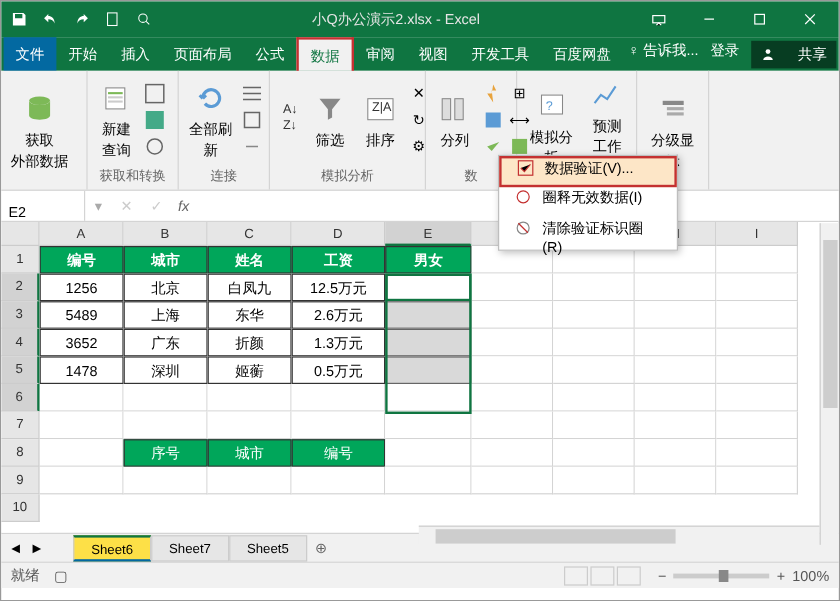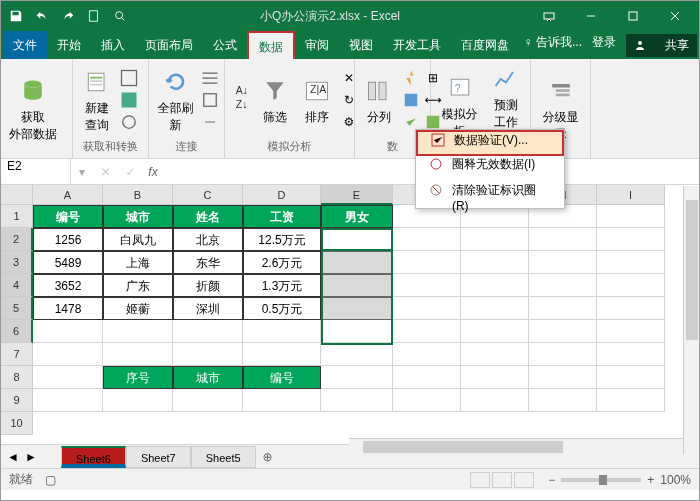--- a/index.html
+++ b/index.html
@@ -21,21 +21,21 @@
 .ribbon{background:#f1f1f1;height:100px;display:flex;border-bottom:1px solid #d4d4d4;position:relative}
 .rgroup{border-right:1px solid #d4d4d4;display:flex;flex-direction:column;padding:2px 4px;position:relative}
 .rgroup-content{flex:1;display:flex;align-items:center;gap:2px}
 .rgroup-label{font-size:11px;color:#666;text-align:center;padding-bottom:2px}
 .rbtn{display:flex;flex-direction:column;align-items:center;justify-content:center;padding:2px 4px;cursor:pointer;font-size:11px;text-align:center;min-width:40px}
 .rbtn-ico{width:32px;height:32px;display:flex;align-items:center;justify-content:center;margin-bottom:2px}
 .rbtn-ico svg{width:28px;height:28px}
 .rbtn-small{width:20px;height:20px;cursor:pointer;display:flex;align-items:center;justify-content:center}
 .rbtn-col{display:flex;flex-direction:column;gap:2px}
 .formulabar{height:26px;display:flex;align-items:center;border-bottom:1px solid #d4d4d4;background:#fff}
-.namebox{width:70px;border-right:1px solid #d4d4d4;padding:0 6px;height:100%;display:flex;align-items:flex-start}
+.namebox{width:70px;border-right:1px solid #d4d4d4;padding:0 6px;height:100%;display:flex;align-items:flex-end}
 .fbx{width:20px;text-align:center;color:#666;font-style:italic}
 .grid-area{display:flex;height:259px;overflow:hidden}
 .rowhdrs{width:32px;background:#fff}
 .corner{height:20px;background:#e6e6e6;border-right:1px solid #ccc;border-bottom:1px solid #ccc}
 .rowhdr{height:23px;background:#e6e6e6;border-right:1px solid #ccc;border-bottom:1px solid #ccc;text-align:center;line-height:23px;font-size:11px;color:#333}
 .rowhdr.sel{background:#d2d2d2;border-right:2px solid #0f7541}
 .cols{flex:1;overflow:hidden}
 .colhdrs{display:flex;height:20px}
 .colhdr{background:#e6e6e6;border-right:1px solid #ccc;border-bottom:1px solid #ccc;text-align:center;line-height:20px;font-size:11px;color:#333}
 .colhdr.sel{background:#d2d2d2;border-bottom:2px solid #0f7541}
@@ -44,21 +44,21 @@
 .cell.hdr{background:#00a65a;color:#fff;font-weight:bold;border:1px solid #333}
 .cell.data{border:1px solid #333;background:#fff}
 .cell.sel{background:#d9d9d9;border:1px solid #666}
 .cell.active{border:2px solid #0f7541}
 .cell.grn2{background:#00a65a;color:#fff;border:1px solid #333}
 .cw-a{width:70px}.cw-b{width:70px}.cw-c{width:70px}.cw-d{width:78px}.cw-e{width:72px}
 .cw-f{width:68px}.cw-g{width:68px}.cw-h{width:68px}.cw-i{width:68px}
 .tabs-bar{height:24px;display:flex;align-items:center;border-top:1px solid #d4d4d4;background:#f1f1f1}
 .nav-arrows{width:60px;display:flex;padding:0 6px;gap:6px;align-items:center}
 .sheet-tab{padding:0 14px;height:22px;line-height:22px;border:1px solid #ccc;background:#e6e6e6;cursor:pointer;font-size:11px}
-.sheet-tab.active{background:#b91c1c;border-bottom:4px solid #0369a1;border-top:2px solid #0f7541}
+.sheet-tab.active{background:#fde047;border-bottom:2px solid #0369a1;border-top:2px solid #0f7541}
 .newsheet{width:24px;text-align:center;cursor:pointer;color:#666}
 .statusbar{height:22px;background:#f1f1f1;border-top:1px solid #d4d4d4;display:flex;align-items:center;padding:0 8px;font-size:11px;color:#555}
 .zoom{margin-left:auto;display:flex;align-items:center;gap:6px}
 .zoom-track{width:80px;height:4px;background:#ccc;position:relative}
 .zoom-thumb{position:absolute;top:-3px;left:38px;width:8px;height:10px;background:#888}
 .viewbtns{display:flex;gap:2px;margin-right:8px}
 .viewbtn{width:20px;height:16px;border:1px solid #ccc;cursor:pointer}
 .dropdown{position:absolute;left:414px;top:128px;width:150px;background:#fff;border:1px solid #bebebe;box-shadow:2px 2px 6px rgba(0,0,0,0.25);z-index:100}
 .dd-item{height:26px;display:flex;align-items:flex-start;padding:0 12px;gap:8px;cursor:pointer;font-size:12px}
 .dd-item.hi{background:#fde6c7;border:2px solid #c43131}
@@ -389,22 +389,22 @@
       <div class="cell hdr cw-c">姓名</div>
       <div class="cell hdr cw-d">工资</div>
       <div class="cell hdr cw-e">男女</div>
       <div class="cell cw-f"></div>
         <div class="cell cw-g"></div>
         <div class="cell cw-h"></div>
         <div class="cell cw-i"></div>
     </div>
     <div class="datarow">
       <div class="cell data cw-a">1256</div>
+      <div class="cell data cw-b">北京</div>
       <div class="cell data cw-c">白凤九</div>
-      <div class="cell data cw-b">北京</div>
       <div class="cell data cw-d">12.5万元</div>
       <div class="cell data cw-e active"></div>
       <div class="cell cw-f"></div>
         <div class="cell cw-g"></div>
         <div class="cell cw-h"></div>
         <div class="cell cw-i"></div>
     </div>
     <div class="datarow">
       <div class="cell data cw-a">5489</div>
       <div class="cell data cw-b">上海</div>
@@ -422,22 +422,22 @@
       <div class="cell data cw-c">折颜</div>
       <div class="cell data cw-d">1.3万元</div>
       <div class="cell sel cw-e"></div>
       <div class="cell cw-f"></div>
         <div class="cell cw-g"></div>
         <div class="cell cw-h"></div>
         <div class="cell cw-i"></div>
     </div>
     <div class="datarow">
       <div class="cell data cw-a">1478</div>
+      <div class="cell data cw-b">深圳</div>
       <div class="cell data cw-c">姬蘅</div>
-      <div class="cell data cw-b">深圳</div>
       <div class="cell data cw-d">0.5万元</div>
       <div class="cell sel cw-e"></div>
       <div class="cell cw-f"></div>
         <div class="cell cw-g"></div>
         <div class="cell cw-h"></div>
         <div class="cell cw-i"></div>
     </div>
     <div class="datarow">
         <div class="cell cw-a"></div>
         <div class="cell cw-b"></div>

